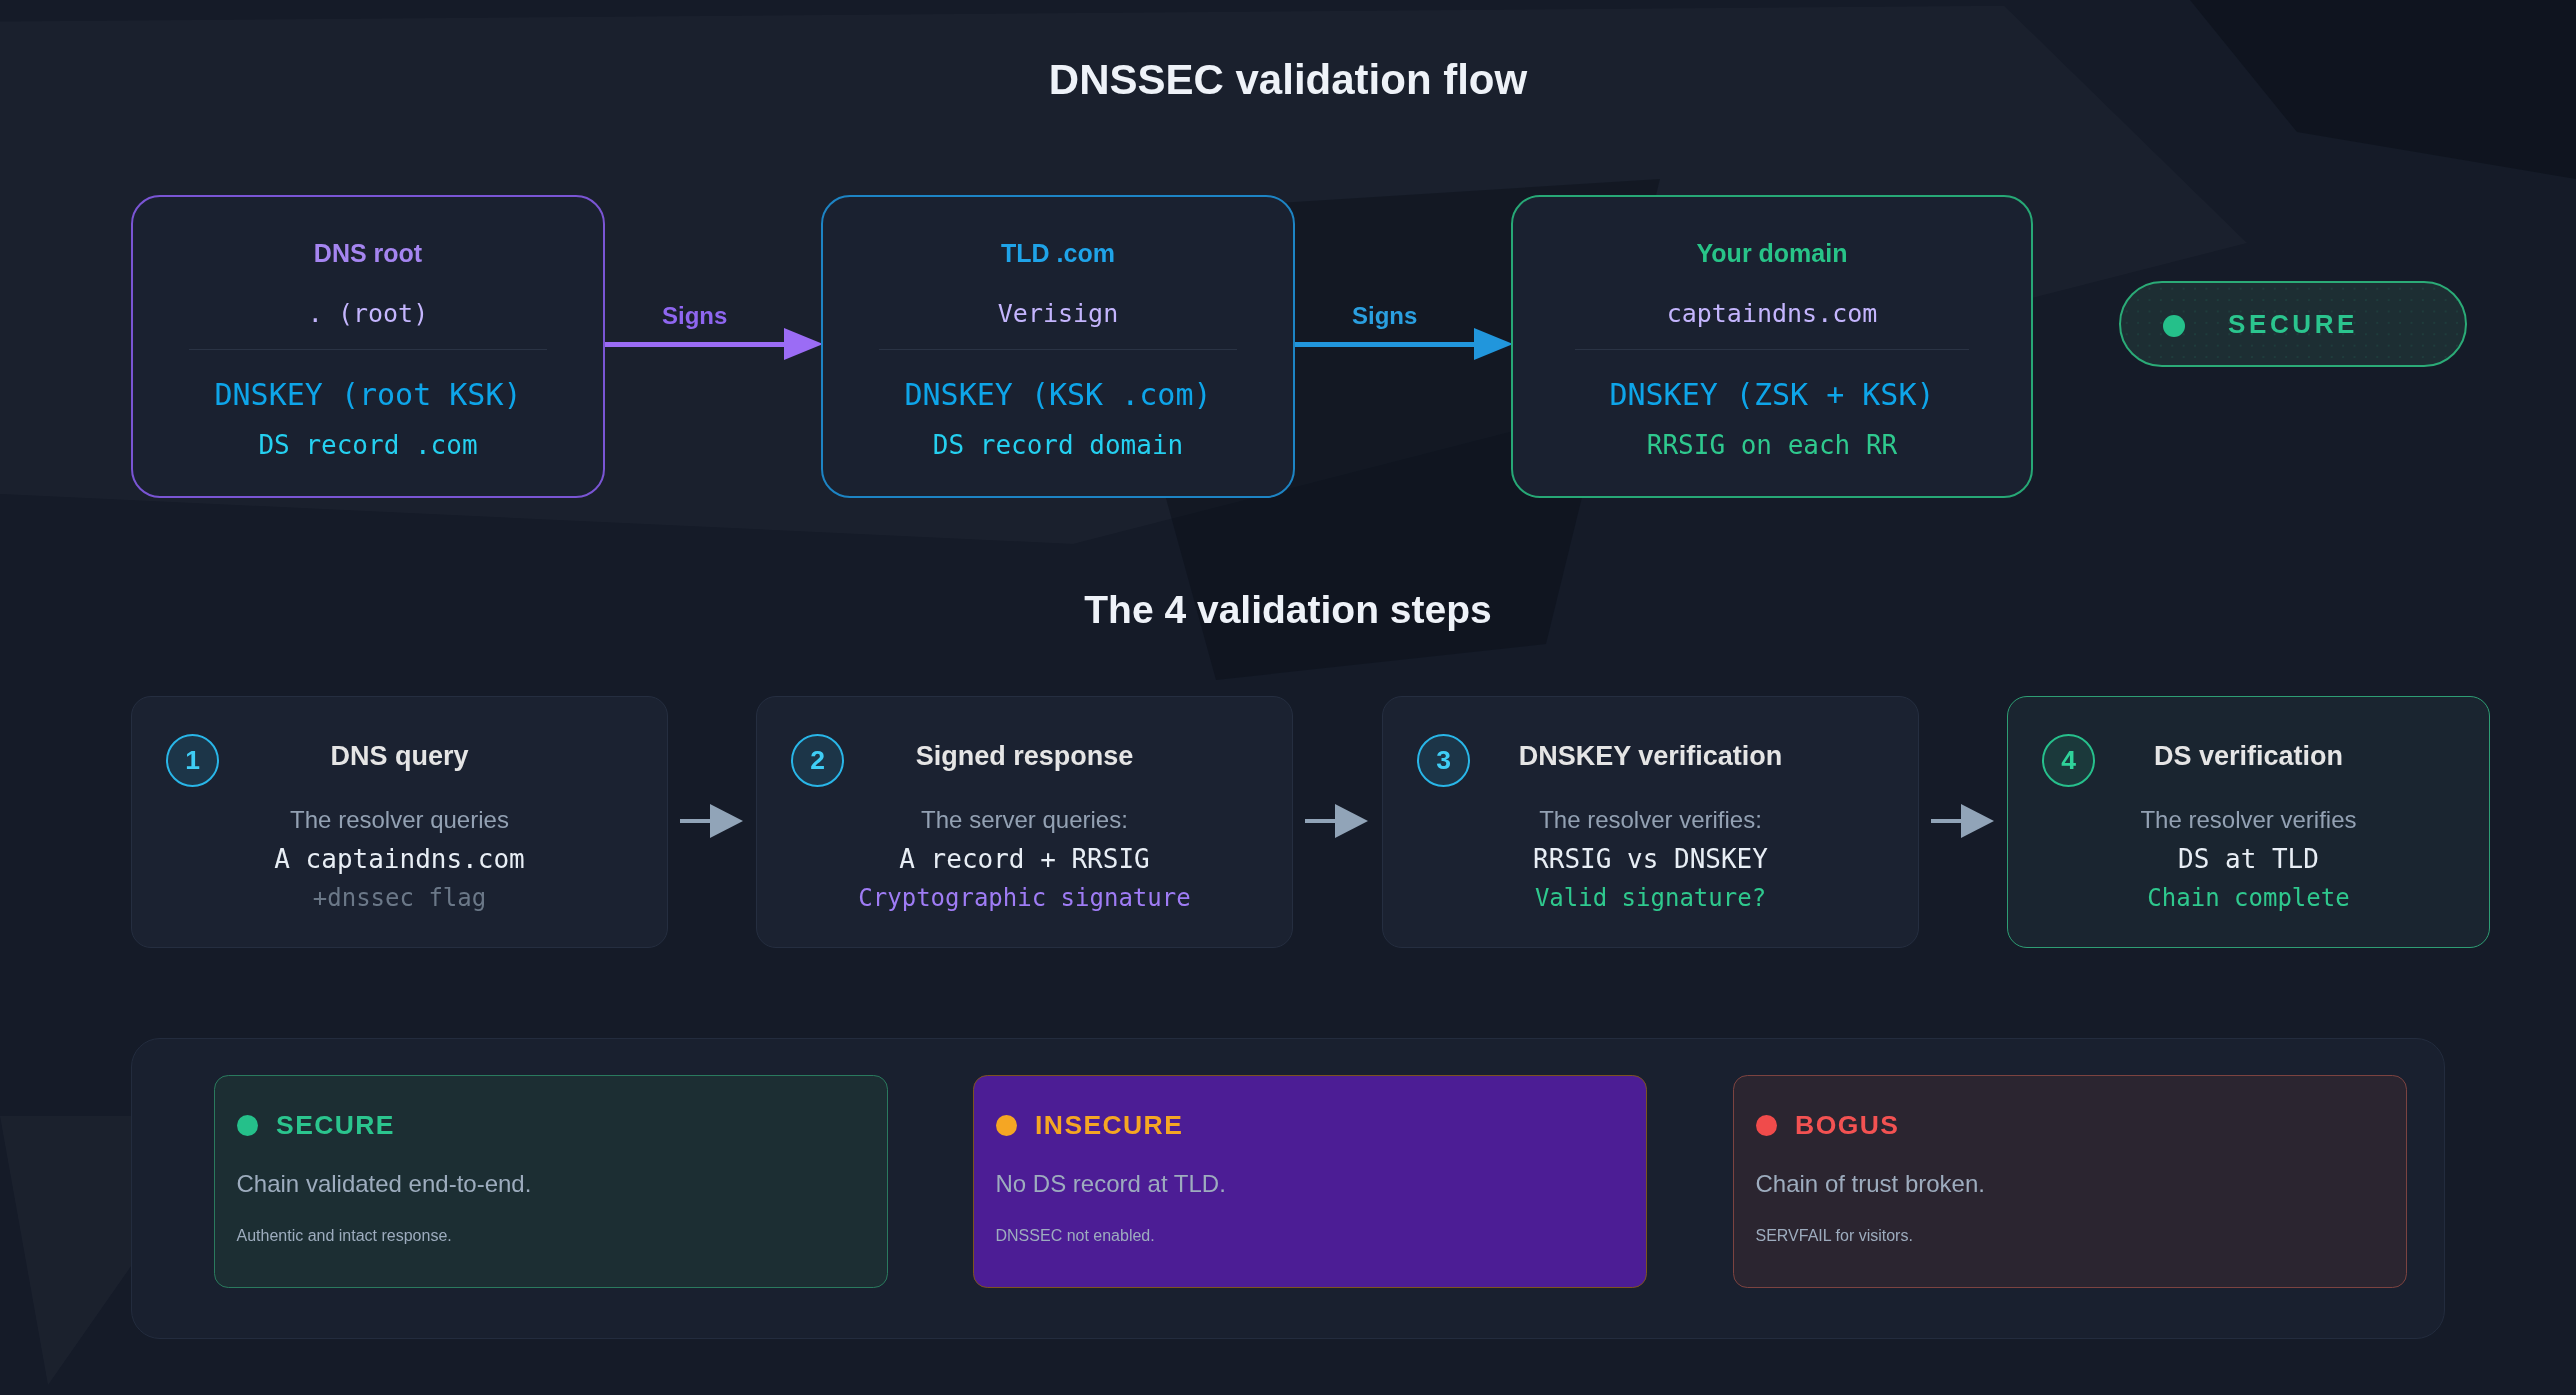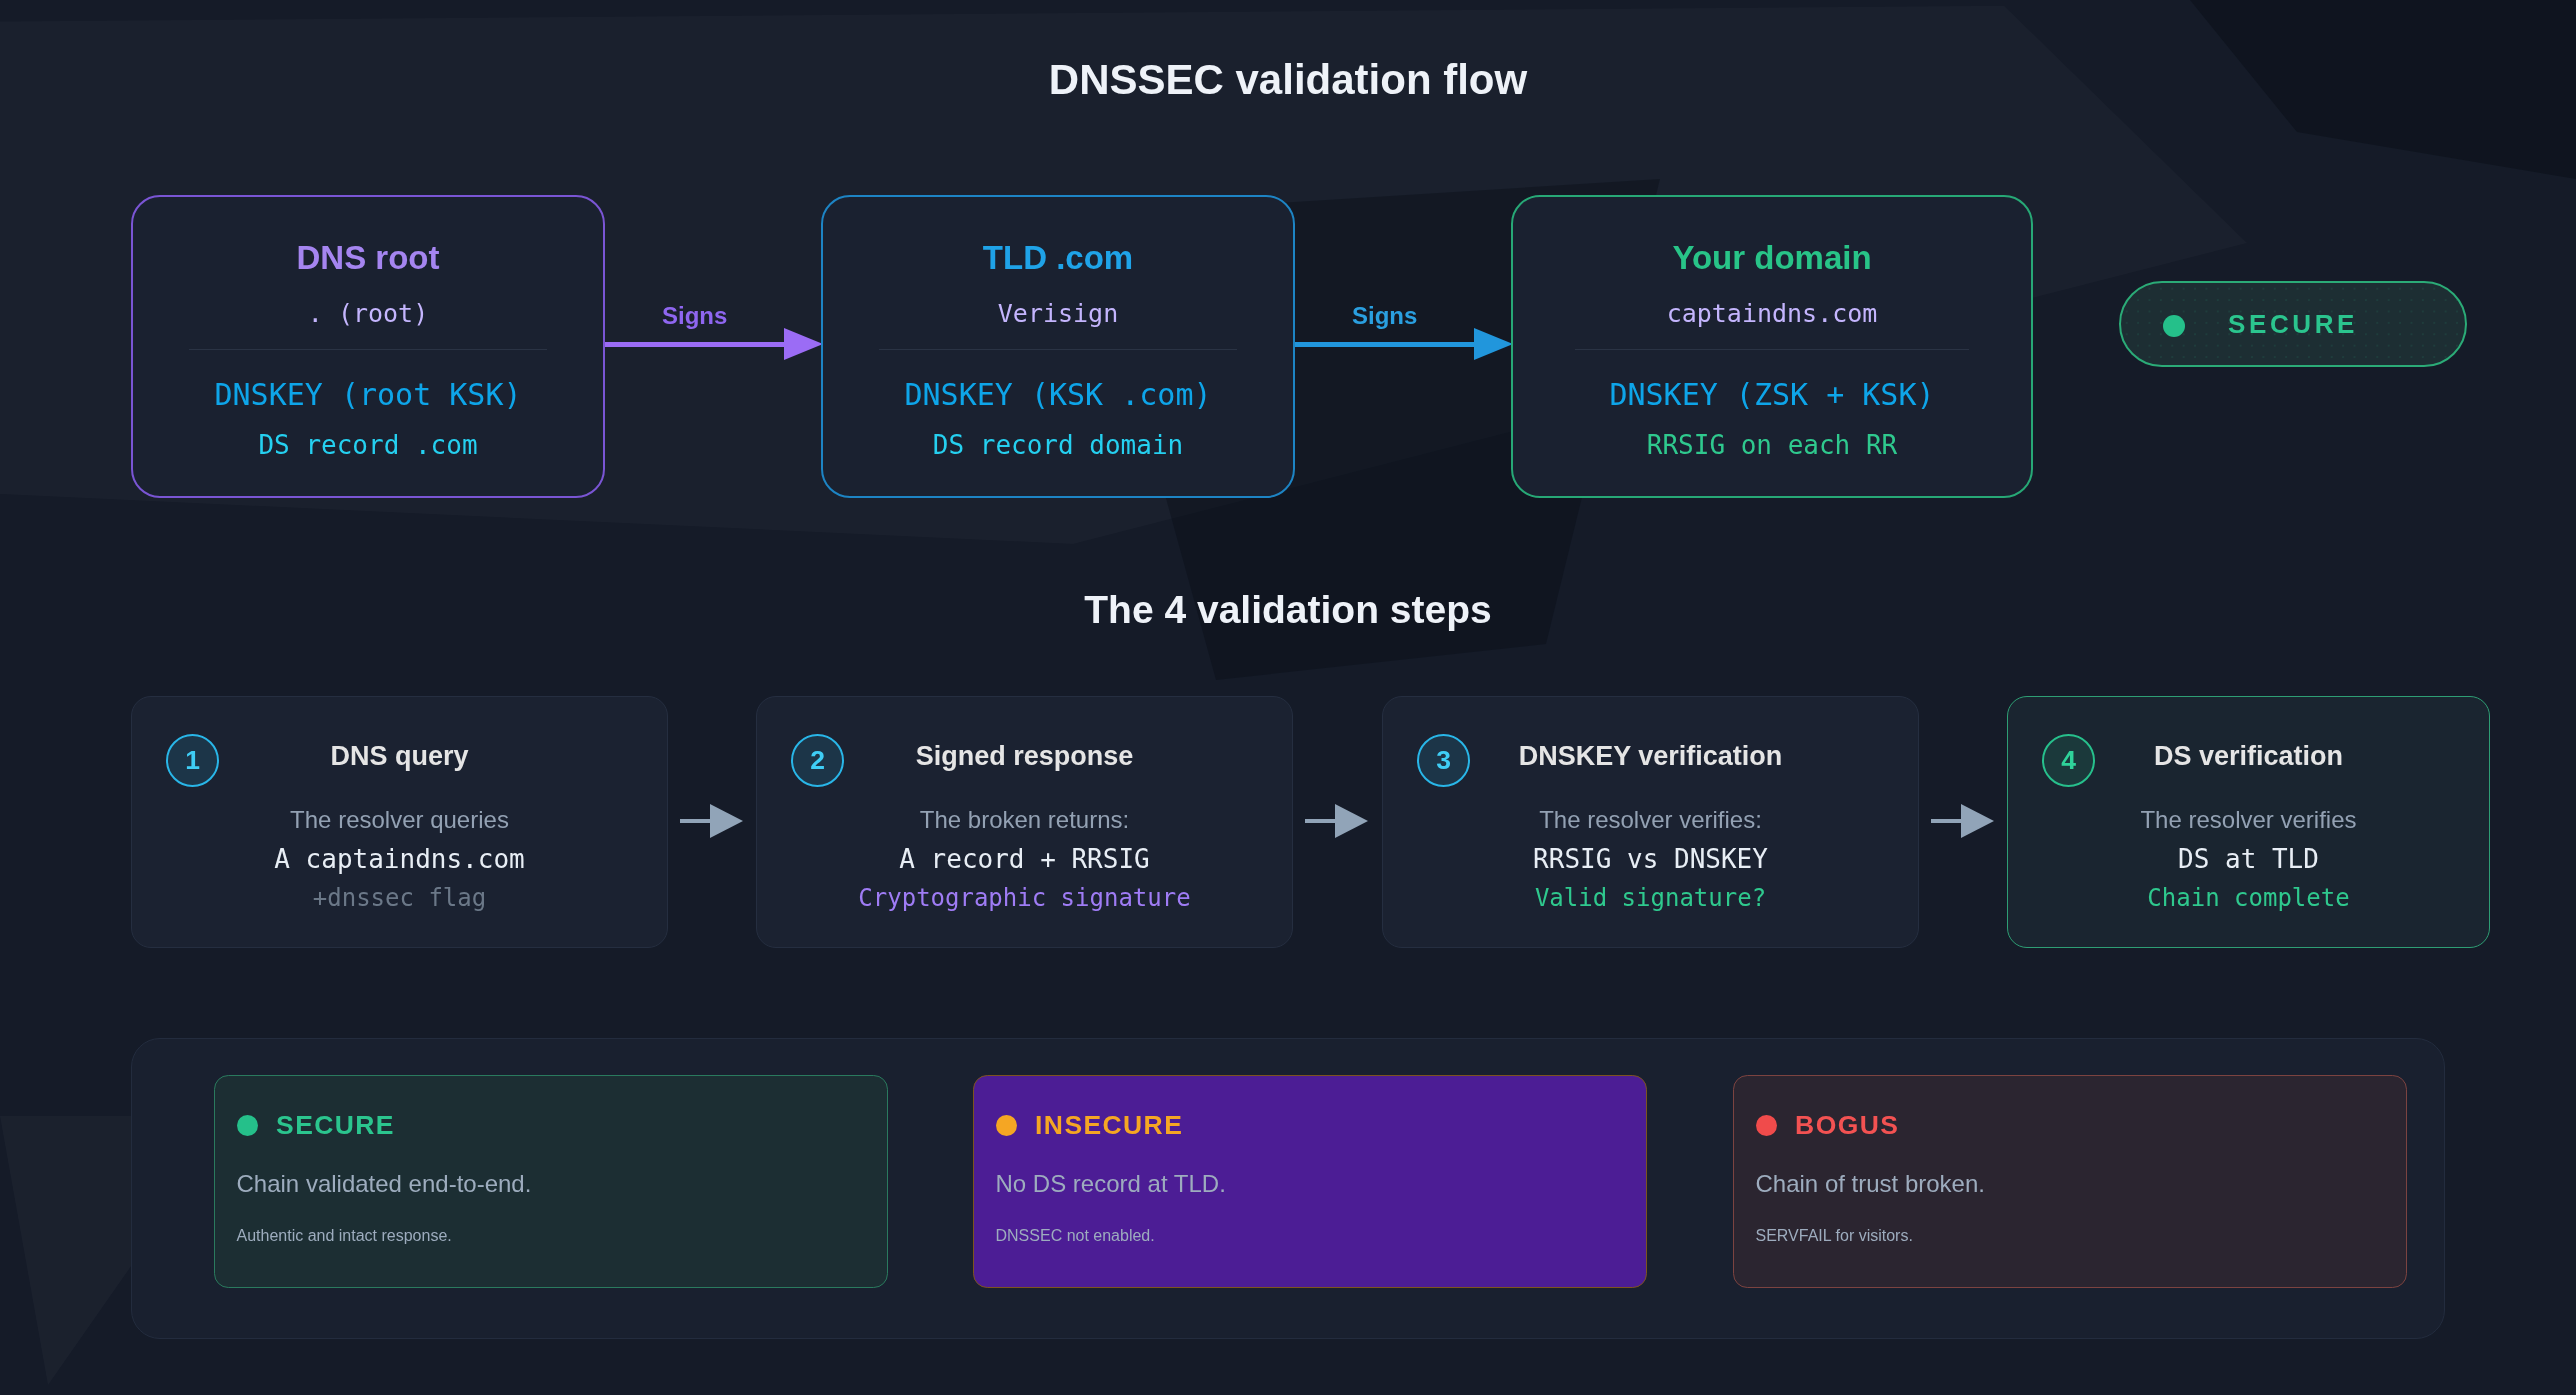--- a/index.html
+++ b/index.html
@@ -23,21 +23,21 @@
   .h2{position:absolute;top:588px;left:0;width:2576px;text-align:center;
       font-size:39px;font-weight:bold;color:#eef2f8;}
 
   
   .node{position:absolute;top:195px;height:303px;border-radius:29px;
         background:#1a2130;box-sizing:border-box;}
   .node-root  {left:131px; width:474px;border:2.1px solid #7a55d4;}
   .node-tld   {left:821px;width:474px;border:2.1px solid #1d84c4;}
   .node-domain{left:1511px;width:522px;border:2.1px solid #27a876;}
   .node-title{position:absolute;top:42px;left:0;width:100%;text-align:center;
-              font-size:33px;font-weight:bold;}
+              font-size:25px;font-weight:bold;}
   .node-root   .node-title{color:#a585f0;}
   .node-tld    .node-title{color:#1fa3e8;}
   .node-domain .node-title{color:#28c488;}
   .mono{font-family:"DejaVu Sans Mono","Liberation Mono",monospace;}
   .node-sub{position:absolute;top:102px;left:0;width:100%;text-align:center;
             font-size:25px;color:#c4b5fd;}
   .node-div{position:absolute;top:152px;left:12%;width:76%;height:1.4px;background:#2a3344;}
   .node-l1{position:absolute;top:180px;left:0;width:100%;text-align:center;
            font-size:30px;color:#0ea5e9;}
   .node-l2{position:absolute;top:233px;left:0;width:100%;text-align:center;font-size:26px;}
@@ -176,21 +176,21 @@
   </div>
 
   <div class="step-arrow sa-1">
     <div class="sa-line"></div>
       <div class="sa-head"></div>
   </div>
 
   <div class="card card-2">
     <div class="num num-cyan">2</div>
     <div class="card-title">Signed response</div>
-    <div class="card-l1">The broken returns:</div>
+    <div class="card-l1">The server queries:</div>
     <div class="card-l2 mono">A record + RRSIG</div>
     <div class="card-l3 mono purplex">Cryptographic signature</div>
   </div>
 
   <div class="step-arrow sa-2">
     <div class="sa-line"></div>
       <div class="sa-head"></div>
   </div>
 
   <div class="card card-3">

